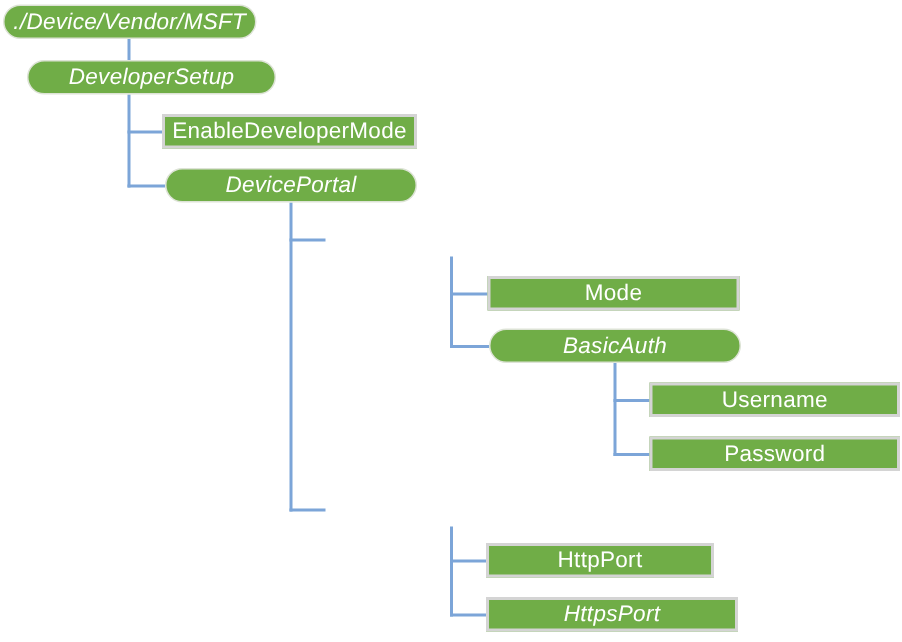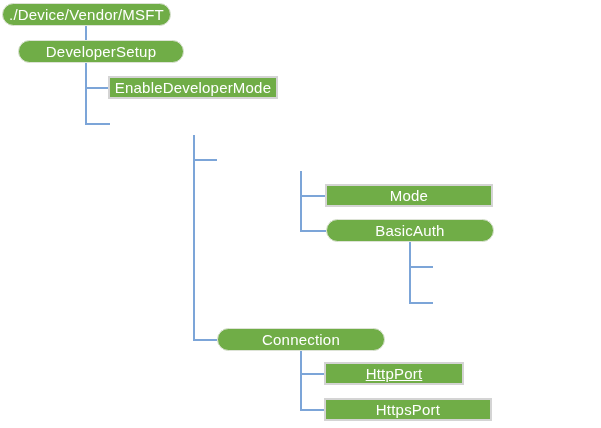--- a/index.html
+++ b/index.html
@@ -23,20 +23,21 @@
     color: var(--node-text, #ffffff);
     font-size: 15px;
     text-align: center;
     white-space: nowrap;
     letter-spacing: 0.2px;
   }
   .pill {
     border: 1px solid var(--pill-border, #dde3d6);
     border-radius: 11.5px;
     line-height: 21px;
+    font-style: italic;
   }
   .rect {
     border: 2px solid var(--rect-border, #d4d4d4);
     line-height: 19px;
   }
   .edge {
     position: absolute;
     background: var(--connector, #7CA5D8);
   }
   .v { width: 2px; }
@@ -46,22 +47,22 @@
   .n0  { left: 2px;   top: 3px;   width: 169px; }
   .n1  { left: 18px;   top: 40px;  width: 166px; }
   .n2  { left: 108px; top: 76px;  width: 170px; }
   .n3  { left: 110px; top: 112px; width: 168px; }
   .n4  { left: 217px; top: 148px; width: 168px; }
   .n5  { left: 325px; top: 184px; width: 168px; }
   .n6  { left: 326px; top: 219px; width: 168px; }
   .n7  { left: 433px; top: 255px; width: 167px; }
   .n8  { left: 433px; top: 291px; width: 167px; }
   .n9  { left: 217px; top: 328px; width: 168px; }
-  .n10 { left: 324px; top: 362px; width: 140px; text-decoration: underline; }
-  .n11 { left: 324px; top: 398px; width: 168px; }
+  .n10 { left: 324px; top: 362px; width: 152px; }
+  .n11 { left: 324px; top: 398px; width: 168px; font-style: italic; }
 </style>
 </head>
 <body>
 
 <div class="canvas">
 
   <div class="edge v" style="left:85px;  top:26px;  height:15px;"></div>
 
   <div class="edge v" style="left:85px;  top:63px;  height:62px;"></div>
   <div class="edge h" style="left:85px;  top:86.5px; width:23px;"></div>
@@ -79,19 +80,21 @@
   <div class="edge h" style="left:409px; top:265.5px; width:24px;"></div>
   <div class="edge h" style="left:409px; top:301.5px; width:24px;"></div>
 
   <div class="edge v" style="left:300px; top:351px; height:59.5px;"></div>
   <div class="edge h" style="left:300px; top:372.5px; width:24px;"></div>
   <div class="edge h" style="left:300px; top:408.5px; width:24px;"></div>
 
   <div class="node pill n0">./Device/Vendor/MSFT</div>
   <div class="node pill n1">DeveloperSetup</div>
   <div class="node rect n2">EnableDeveloperMode</div>
+  <div class="node pill n3">DevicePortal</div>
   <div class="node pill n6">BasicAuth</div>
   <div class="node rect n5">Mode</div>
-  <div class="node pill n9">Connection</div>
+  <div class="node rect n7">Username</div>
+  <div class="node rect n8">Password</div>
   <div class="node rect n10">HttpPort</div>
   <div class="node rect n11">HttpsPort</div>
 
 </div>
 
 </body></html>

